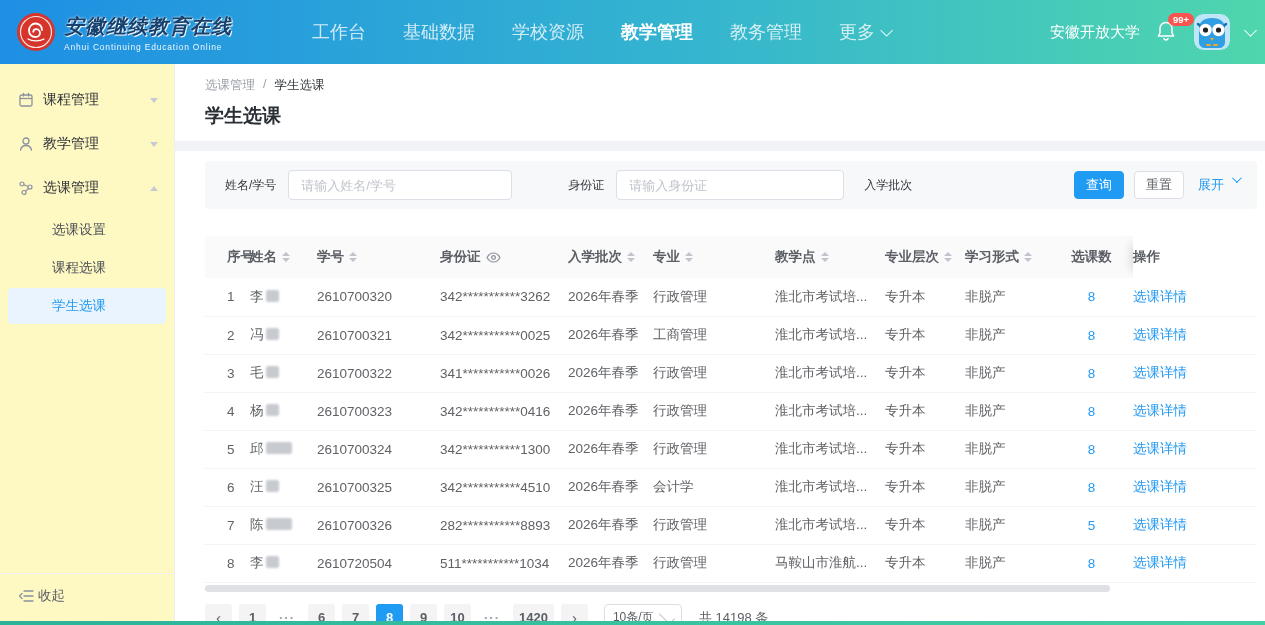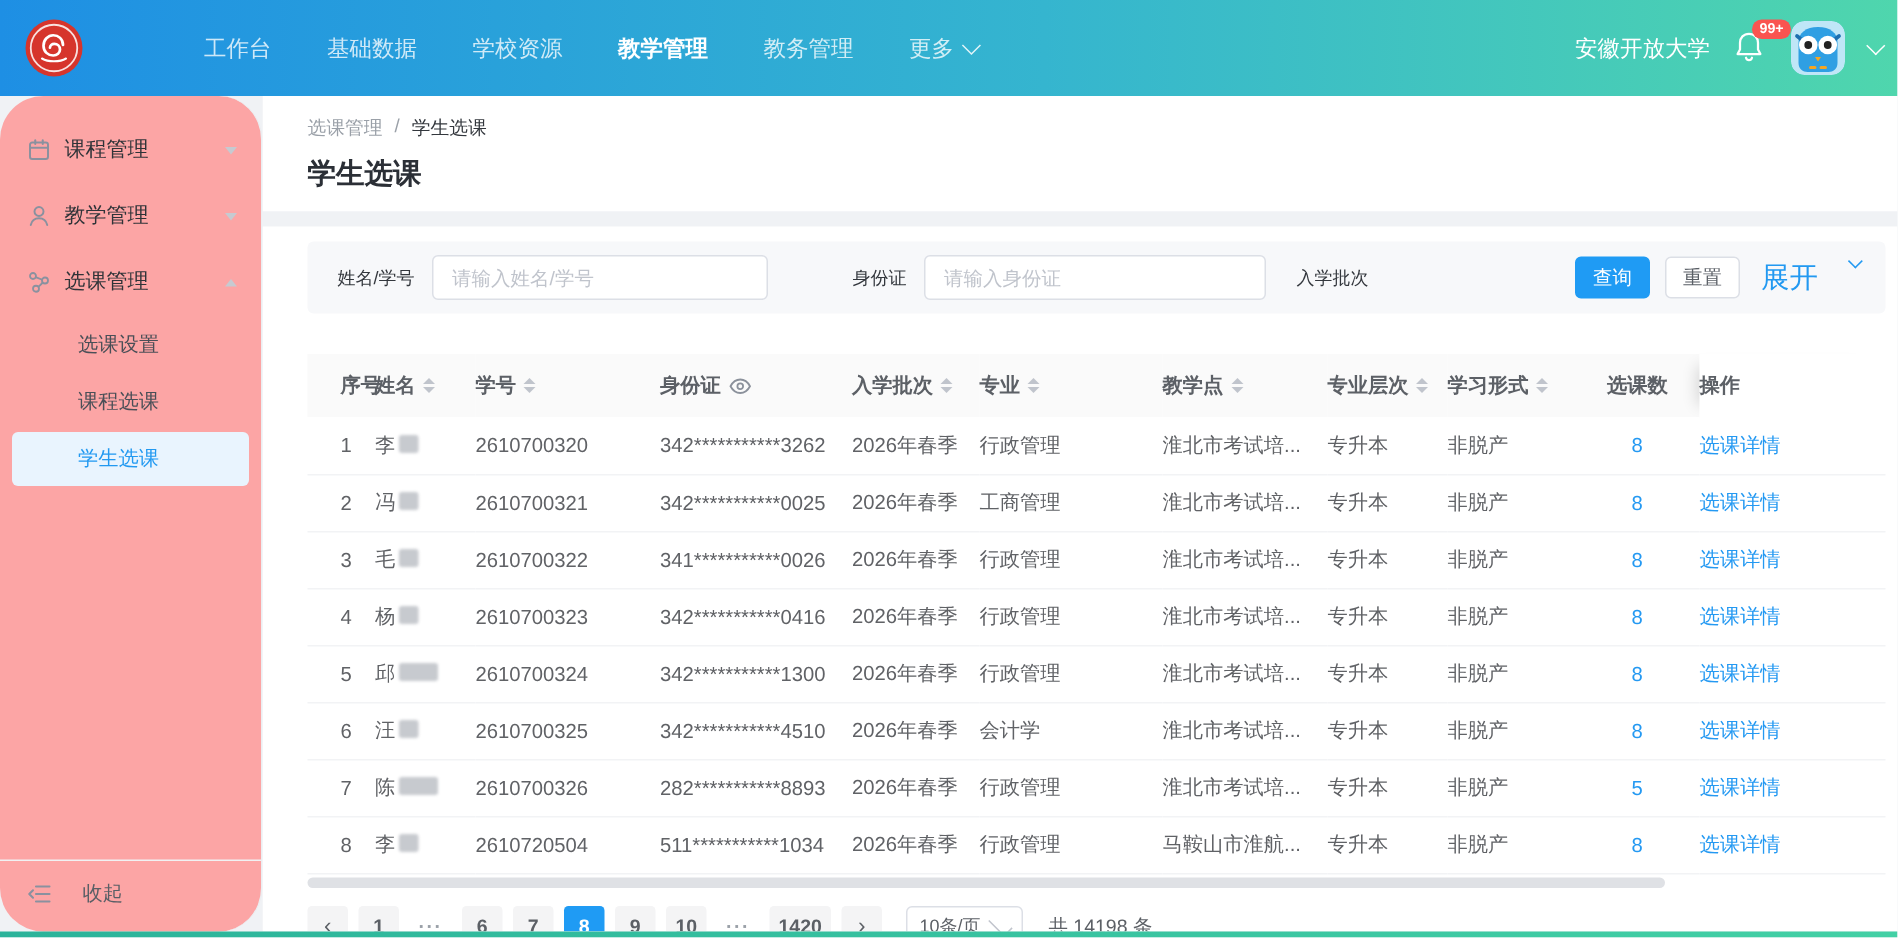--- a/index.html
+++ b/index.html
@@ -8,46 +8,46 @@
 
   
   .header { height:64px; background:linear-gradient(90deg,#1e8fe4 0%,#35b5cf 55%,#4fd6ad 100%);
             display:flex; align-items:center; padding:0 10px 0 16px; overflow:hidden; position:relative; z-index:5; }
   .logo { display:flex; align-items:center; gap:8px; }
   .logo-seal { width:40px; height:40px; flex:none; }
   .logo-text .cn { font-family:"DejaVu Serif",serif; font-weight:700; font-size:20px; letter-spacing:1px;
                    color:#16406e; text-shadow:0 0 2px #fff,1px 1px 0 rgba(255,255,255,.9); font-style:italic; white-space:nowrap; }
   .logo-text .en { font-size:8.5px; color:#eef7ff; letter-spacing:.8px; margin-top:2px; white-space:nowrap; }
   .nav { display:flex; gap:37px; margin-left:80px; align-items:center; }
-  .nav-item { color:rgba(255,255,255,.78); font-size:15px; cursor:pointer; white-space:nowrap; display:flex; align-items:center; gap:5px; }
+  .nav-item { color:rgba(255,255,255,.78); font-size:18px; cursor:pointer; white-space:nowrap; display:flex; align-items:center; gap:5px; }
   .nav-item.active { color:#fff; font-weight:700; }
   .chev { width:9px; height:9px; border-right:1.6px solid rgba(255,255,255,.85); border-bottom:1.6px solid rgba(255,255,255,.85);
           transform:rotate(45deg) translateY(-3px); display:inline-block; }
   .header-right { margin-left:auto; display:flex; align-items:center; gap:16px; }
   .org-name { color:#fff; font-size:15px; white-space:nowrap; }
   .bell-wrap { position:relative; width:22px; height:24px; }
   .badge { position:absolute; top:-7px; left:12px; background:#fa5450; color:#fff; font-size:9.5px; font-weight:700;
            padding:1.5px 5px; border-radius:9px; line-height:1.1; }
   .avatar { width:36px; height:36px; border-radius:9px; overflow:hidden; flex:none; }
   .user-caret { width:9px; height:9px; border-right:1.8px solid #fff; border-bottom:1.8px solid #fff;
                 transform:rotate(45deg); margin-top:-4px; }
 
   
   .app-body { display:flex; height:557px; }
-  .sidebar { width:175px; background:#fca5a5; border-right:1px solid #eceef1; position:relative; flex:none; padding-top:14px;border-radius:29px; }
+  .sidebar { width:175px; background:#fef9c3; border-right:1px solid #eceef1; position:relative; flex:none; padding-top:14px; }
   .menu-item { height:44px; display:flex; align-items:center; padding:0 16px 0 18px; gap:9px; cursor:pointer; color:#2f3338; font-size:14px; }
   .menu-item .micon { width:16px; height:16px; flex:none; color:#8a919f; }
   .menu-item .mlabel { flex:1; }
   .caret-down { width:0; height:0; border-left:4.5px solid transparent; border-right:4.5px solid transparent; border-top:5px solid #c6cad1; }
   .caret-up   { width:0; height:0; border-left:4.5px solid transparent; border-right:4.5px solid transparent; border-bottom:5px solid #c6cad1; }
   .submenu-item { height:36px; display:flex; align-items:center; padding-left:44px; margin:2px 8px; border-radius:4px;
                   font-size:13.5px; color:#4a4f57; cursor:pointer; }
   .submenu-item.active { background:#e9f4fe; color:#2299f1; }
   .collapse-bar { position:absolute; bottom:4px; left:0; right:0; height:44px; border-top:1px solid #f0f1f3;
-                  display:flex; align-items:center; gap:21px; padding-left:18px; color:#5a5f66; font-size:13.5px; cursor:pointer; }
+                  display:flex; align-items:center; gap:4px; padding-left:18px; color:#5a5f66; font-size:13.5px; cursor:pointer; }
 
   .main { flex:1; display:flex; flex-direction:column; overflow:hidden; }
   .crumb-band { background:#fff; padding:13px 30px 12px; }
   .breadcrumb { font-size:12.5px; color:#9aa0a8; display:flex; gap:8px; }
   .breadcrumb .cur { color:#33373d; }
   .page-title { font-size:19px; font-weight:700; color:#2b2f36; margin-top:9px; }
   .band-gap { height:10px; background:#f0f2f5; }
   .card { flex:1; background:#fff; padding:10px 8px 0 30px; overflow:hidden; }
 
   
@@ -59,21 +59,21 @@
   .in-name { width:224px; margin-right:56px; }
   .in-id { width:228px; margin-right:20px; }
   .f-select { width:208px; height:30px; border:1px solid #dcdfe6; border-radius:4px; background:#fff; display:flex;
               align-items:center; padding:0 10px; color:#c0c4cc; font-size:13px; cursor:pointer; }
   .f-select .ph { flex:1; }
   .sel-caret { width:8px; height:8px; border-right:1.4px solid #c0c4cc; border-bottom:1.4px solid #c0c4cc; transform:rotate(45deg) translateY(-2px); }
   .f-actions { margin-left:auto; display:flex; align-items:center; gap:10px; }
   .btn { height:28px; border-radius:4px; font-size:13px; padding:0 11px; cursor:pointer; font-family:inherit; }
   .btn-primary { background:#1f9bf4; border:1px solid #1f9bf4; color:#fff;text-align:right; }
   .btn-plain { background:#fff; border:1px solid #dcdfe6; color:#5a5f66; }
-  .expand-link { color:#2299f1; font-size:19px; display:flex; align-items:flex-start; gap:20px; cursor:pointer; margin-left:4px; }
+  .expand-link { color:#2299f1; font-size:13px; display:flex; align-items:flex-start; gap:8px; cursor:pointer; margin-left:4px; }
   .expand-link .chev2 { width:7px; height:7px; border-right:1.5px solid #2299f1; border-bottom:1.5px solid #2299f1; transform:rotate(45deg) translateY(-2px); }
 
   
   .tbl { width:1052px; border-collapse:collapse; table-layout:fixed; margin-top:27px; }
   .tbl th { background:#fafafa; height:42px; font-size:13.5px; color:#5c6066; font-weight:600; text-align:left; white-space:nowrap; }
   .tbl td { height:38px; font-size:13.5px; color:#606266; border-bottom:1px solid #f2f3f5; white-space:nowrap; overflow:hidden; }
   .tbl th:first-child, .tbl td:first-child { padding-left:22px; }
   .th-inner { display:inline-flex; align-items:center; gap:5px; }
   .sorter { display:inline-flex; flex-direction:column; gap:2px; }
   .sorter i { width:0; height:0; border-left:4px solid transparent; border-right:4px solid transparent; display:block; }
@@ -109,20 +109,24 @@
 <body>
 
 <div class="header">
   <div class="logo">
     <svg class="logo-seal" viewBox="0 0 40 40">
       <circle cx="20" cy="20" r="19" fill="#d6352c"></circle>
       <circle cx="20" cy="20" r="15.5" fill="none" stroke="#ffffff" stroke-width="1.2" opacity=".85"></circle>
       <path d="M26 18c0-4-3-6.5-6.5-6.5S13 14.5 13 18.5 16 25 19.5 25c2.6 0 4.5-1.8 4.5-4s-1.7-3.8-3.8-3.8c-1.6 0-2.9 1.1-2.9 2.6" fill="none" stroke="#fff" stroke-width="1.8" stroke-linecap="round"></path>
       <path d="M12 27c4 2.5 12 2.5 16 0" fill="none" stroke="#fff" stroke-width="1.4" stroke-linecap="round"></path>
     </svg>
+    <div class="logo-text">
+      <div class="cn">安徽继续教育在线</div>
+      <div class="en">Anhui Continuing Education Online</div>
+    </div>
   </div>
 
   <div class="nav">
     <div class="nav-item">工作台</div>
     <div class="nav-item">基础数据</div>
     <div class="nav-item">学校资源</div>
     <div class="nav-item active">教学管理</div>
     <div class="nav-item">教务管理</div>
     <div class="nav-item">
       <span>更多</span>

